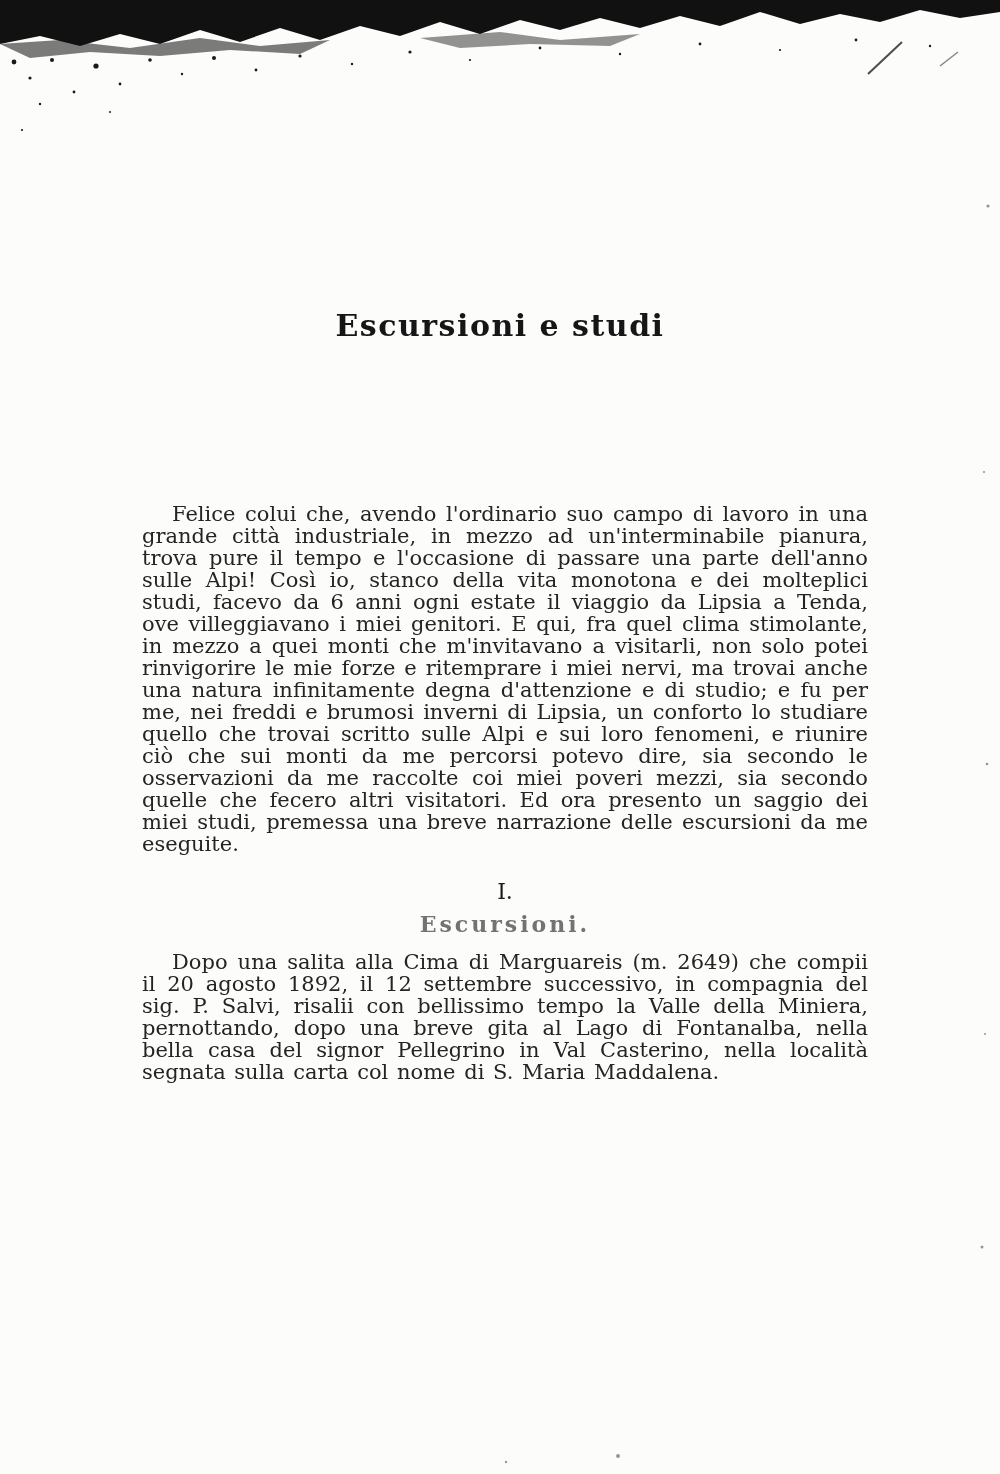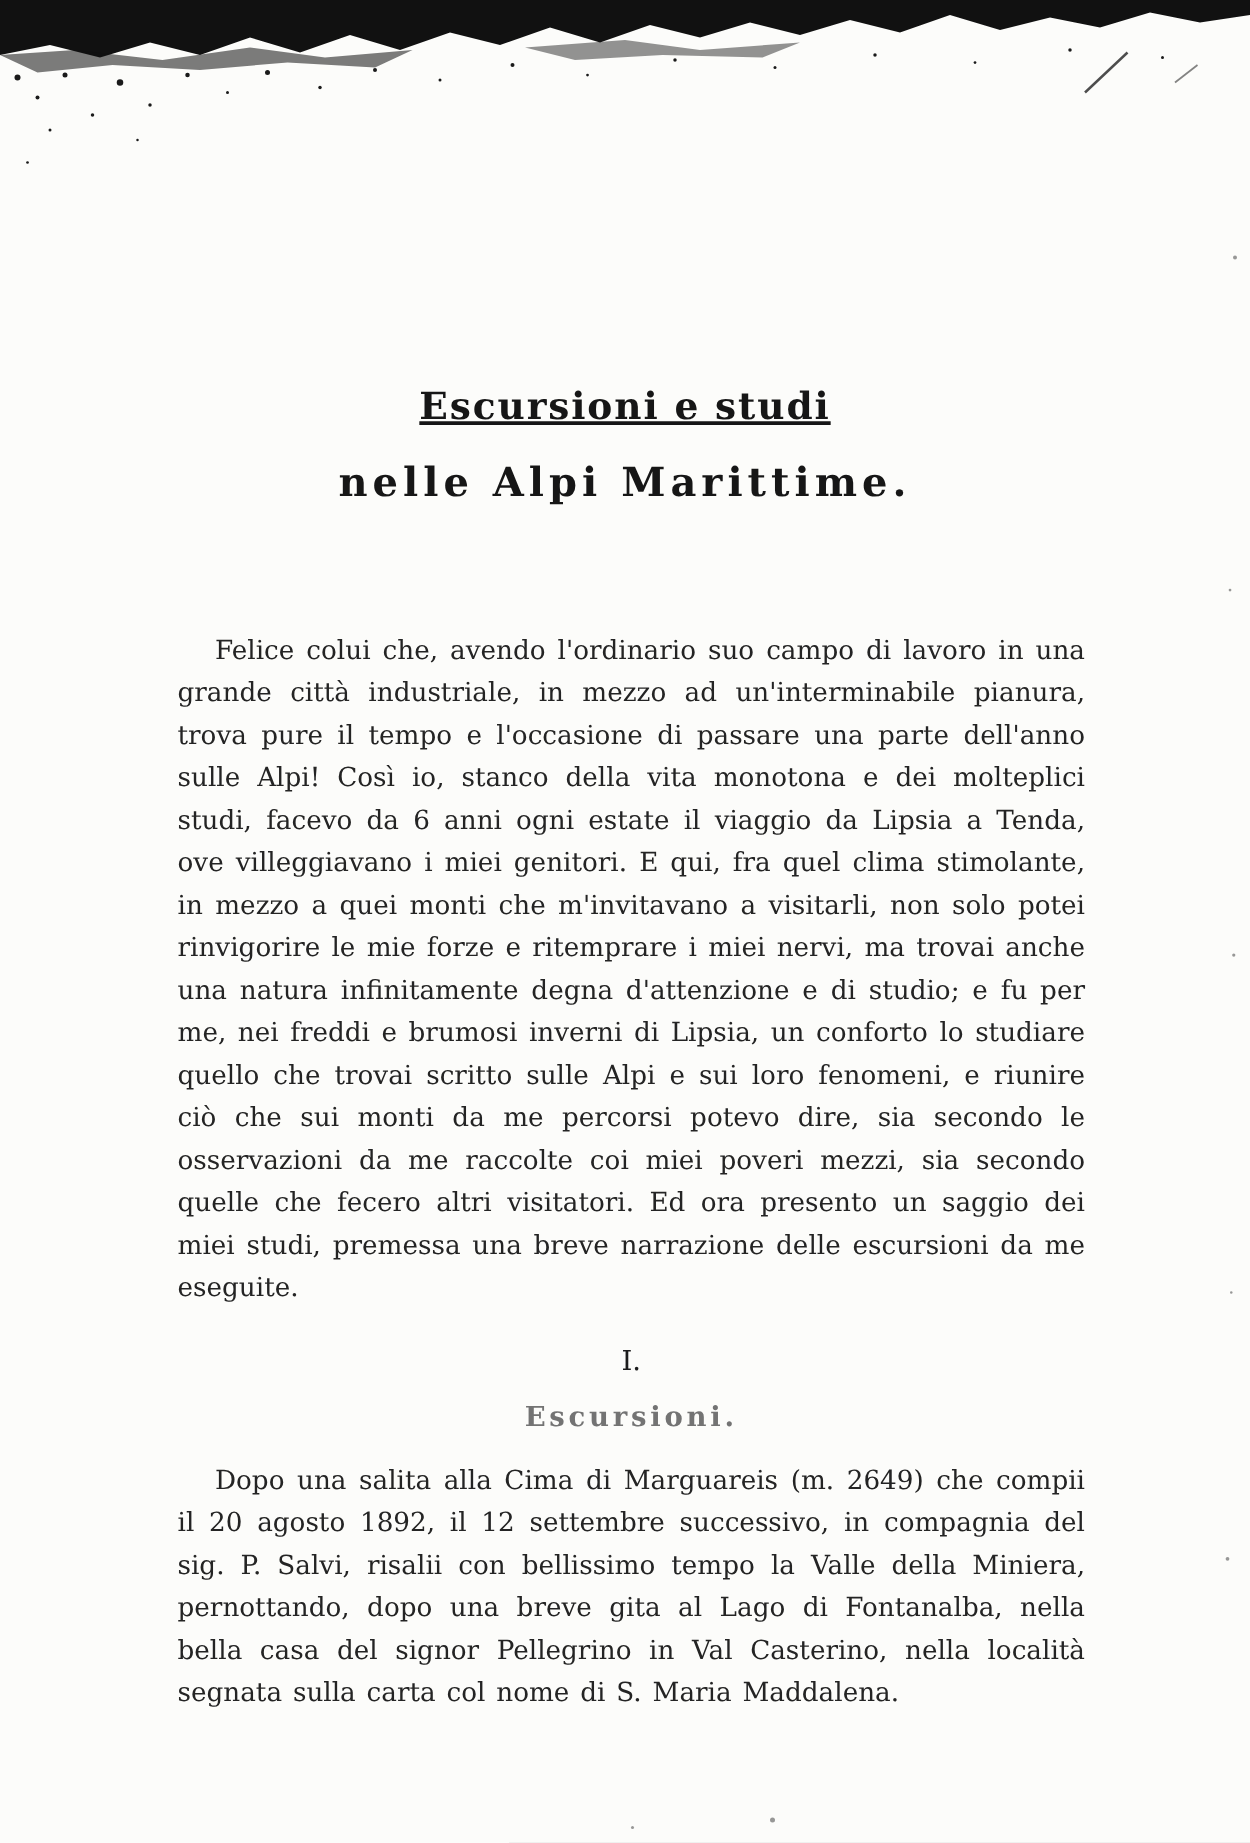--- a/index.html
+++ b/index.html
@@ -30,36 +30,35 @@
     top: 308px;
     left: 0;
     width: 1000px;
     text-align: center;
   }
   .title-line1 {
     font-size: 30px;
     font-weight: 700;
     letter-spacing: 1.5px;
     color: #161616;
-    text-decoration: underline;
   }
   .title-line2 {
     margin-top: 24px;
     font-size: 32px;
     font-weight: 700;
     letter-spacing: 4px;
     color: #161616;
   }
   .text-column {
     position: absolute;
     top: 503px;
     left: 142px;
     width: 726px;
     font-size: 21px;
-    line-height: 34px;
+    line-height: 22px;
     text-align: justify;
     color: #242424;
   }
   .text-column p {
     margin: 0;
     text-indent: 30px;
     word-spacing: 2px;
   }
   .section-block {
     margin-top: 26px;
@@ -126,21 +125,20 @@
       <circle cx="987" cy="764" r="1.3"></circle>
       <circle cx="985" cy="1034" r="1.0"></circle>
       <circle cx="982" cy="1247" r="1.5"></circle>
       <circle cx="618" cy="1456" r="2.0"></circle>
       <circle cx="506" cy="1462" r="1.2"></circle>
     </g>
   </svg>
 
   <div class="title-block">
     <div class="title-line1">Escursioni e studi</div>
-    <div class="title-line2">nelle Alpi Marittime.</div>
   </div>
 
   <div class="text-column">
     <p>Felice colui che, avendo l'ordinario suo campo di lavoro in una grande città industriale, in mezzo ad un'interminabile pianura, trova pure il tempo e l'occasione di passare una parte dell'anno sulle Alpi! Così io, stanco della vita monotona e dei molteplici studi, facevo da 6 anni ogni estate il viaggio da Lipsia a Tenda, ove villeggiavano i miei genitori. E qui, fra quel clima stimolante, in mezzo a quei monti che m'invitavano a visitarli, non solo potei rinvigorire le mie forze e ritemprare i miei nervi, ma trovai anche una natura infinitamente degna d'attenzione e di studio; e fu per me, nei freddi e brumosi inverni di Lipsia, un conforto lo studiare quello che trovai scritto sulle Alpi e sui loro fenomeni, e riunire ciò che sui monti da me percorsi potevo dire, sia secondo le osservazioni da me raccolte coi miei poveri mezzi, sia secondo quelle che fecero altri visitatori. Ed ora presento un saggio dei miei studi, premessa una breve narrazione delle escursioni da me eseguite.</p>
 
     <div class="section-block">
       <div class="section-number">I.</div>
       <div class="section-heading">Escursioni.</div>
     </div>
 

